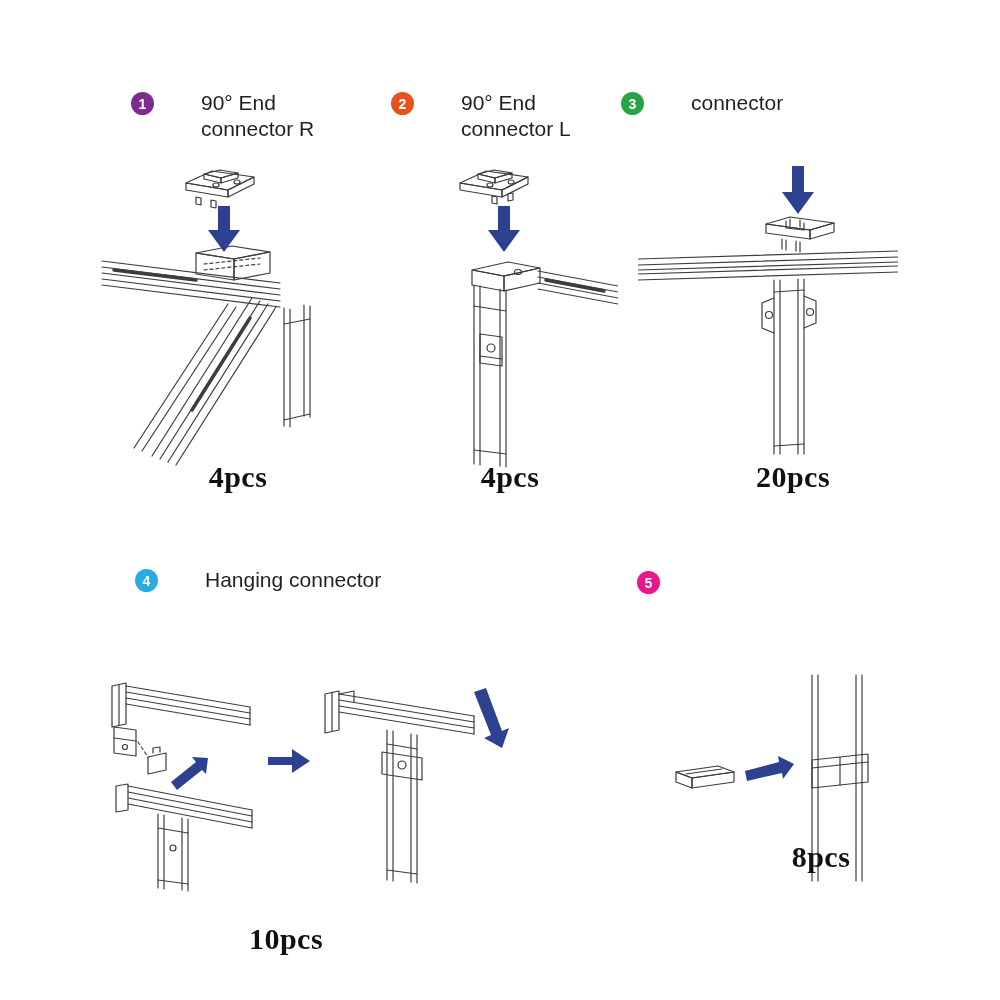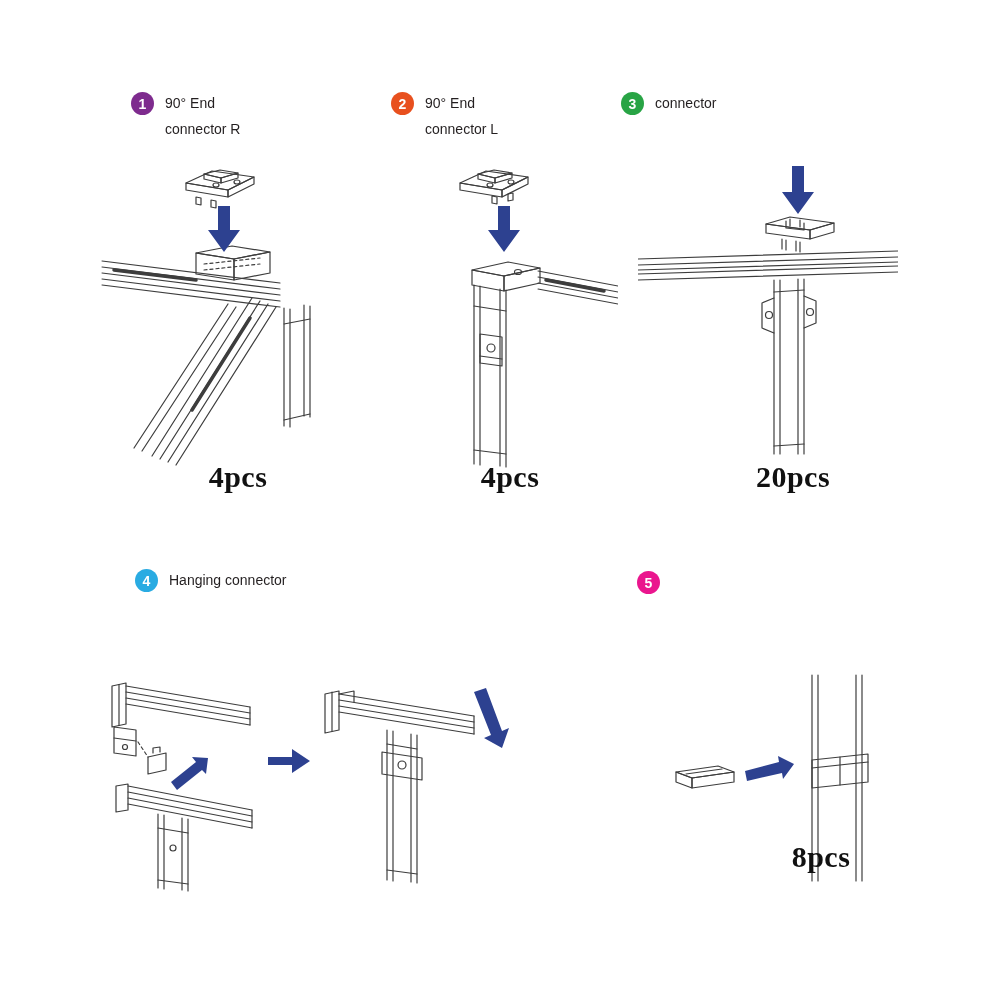--- a/index.html
+++ b/index.html
@@ -6,21 +6,21 @@
   html,body { background:#ffffff; }
   body { font-family:"Liberation Sans", sans-serif; }
   .page { position:relative; width:1000px; height:1000px; background:#fff; overflow:hidden; }
 
   .part-label { position:absolute; display:flex; gap:11px; align-items:flex-start; color:#231f20; }
   .badge {
     flex:0 0 auto; width:23px; height:23px; border-radius:50%;
     color:#fff; font-size:14px; font-weight:bold;
     display:flex; align-items:center; justify-content:center; margin-top:2px;
   }
-  .label-text { font-size:14px; line-height:26px; }
+  .label-text { font-size:21px; line-height:26px;margin-left:36px; }
 
   .count {
     position:absolute; width:180px; text-align:center;
     font-size:30px; font-weight:bold; letter-spacing:0.5px; color:#111;font-family:Liberation Serif, serif;
   }
 
   .illus { position:absolute; }
   .lnw { fill:none; stroke:#3d3d3d; stroke-width:1.2; stroke-linecap:round; stroke-linejoin:round; }
   .lnw .thick { stroke-width:3.5; }
   .lnw .dashed { stroke-dasharray:3 3; }
@@ -229,20 +229,21 @@
         <path d="M287,82 L317,87"></path>
         <path d="M282,90 L322,96 L322,118 L282,112 Z"></path>
         <circle cx="302" cy="103" r="4"></circle>
         <path d="M287,208 L317,212"></path>
       </g>
     </g>
     <polygon class="arrow" points="77,128 102,108 106,112 108,96 92,95 96,100 71,120" style="fill: rgb(45, 65, 144);"></polygon>
     <polygon class="arrow" points="168,95 192,95 192,87 210,99 192,111 192,103 168,103" style="fill: rgb(45, 65, 144);"></polygon>
     <polygon class="arrow" points="374,30 391,73 384,76 402,86 409,66 402,69 386,26" style="fill: rgb(45, 65, 144);"></polygon>
   </svg>
+  <div class="count" style="left:196px; top:922px;">10pcs</div>
 
   <div class="part-label" style="left:637px; top:569px;">
     <span class="badge" style="background-color: rgb(234, 22, 142);">5</span>
   </div>
 
   <svg class="illus" style="left:660px; top:672px;" width="230" height="212" viewBox="0 0 230 212">
     <g class="lnw" style="stroke: rgb(61, 61, 61);">
       <g>
         <path d="M152,3 L152,209"></path>
         <path d="M158,3 L158,209"></path>

